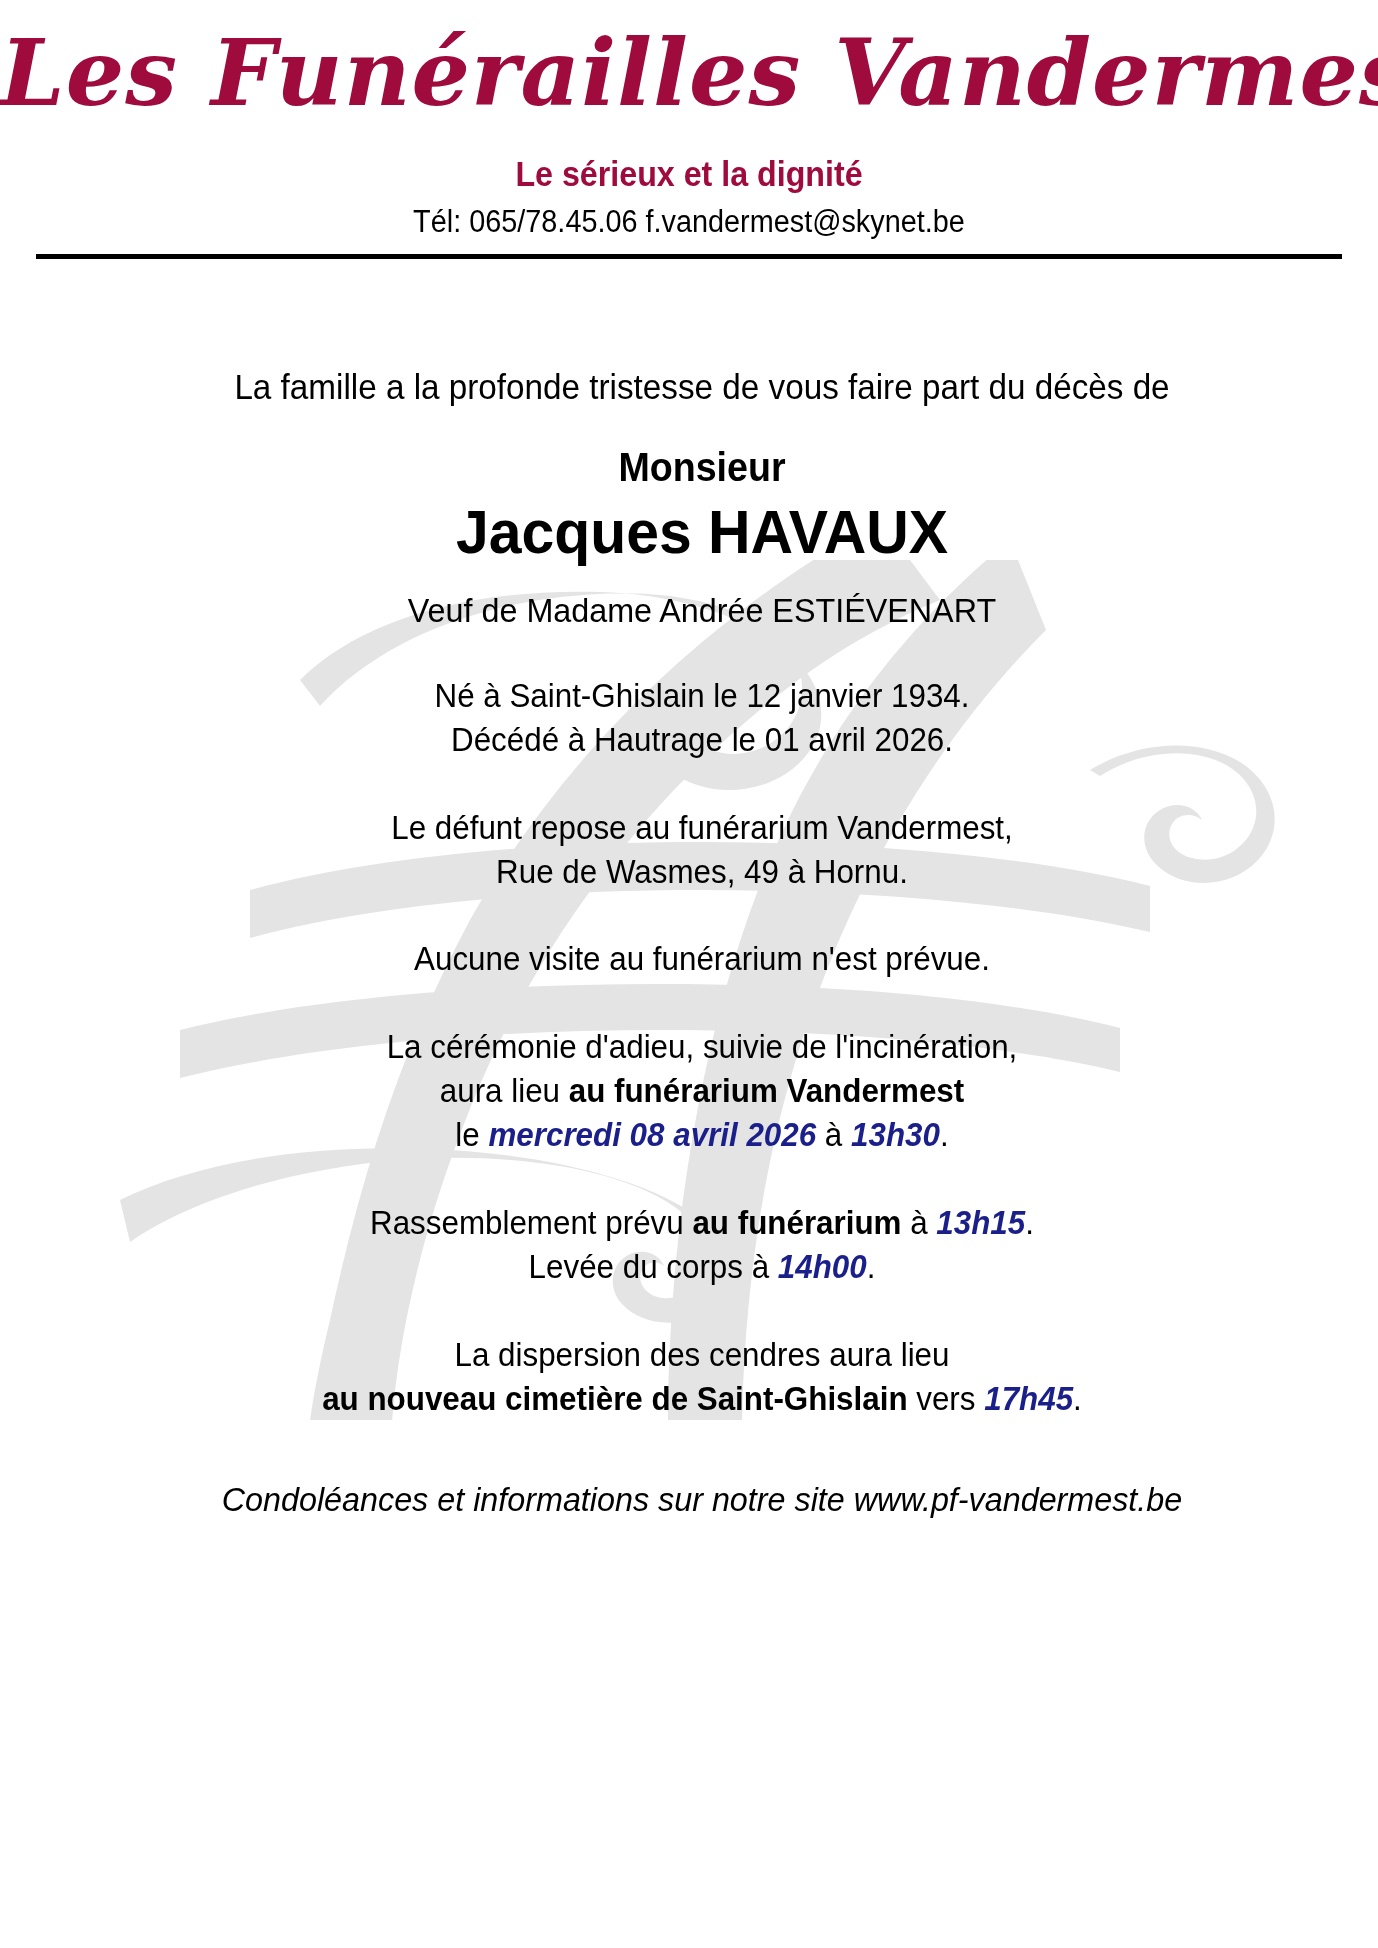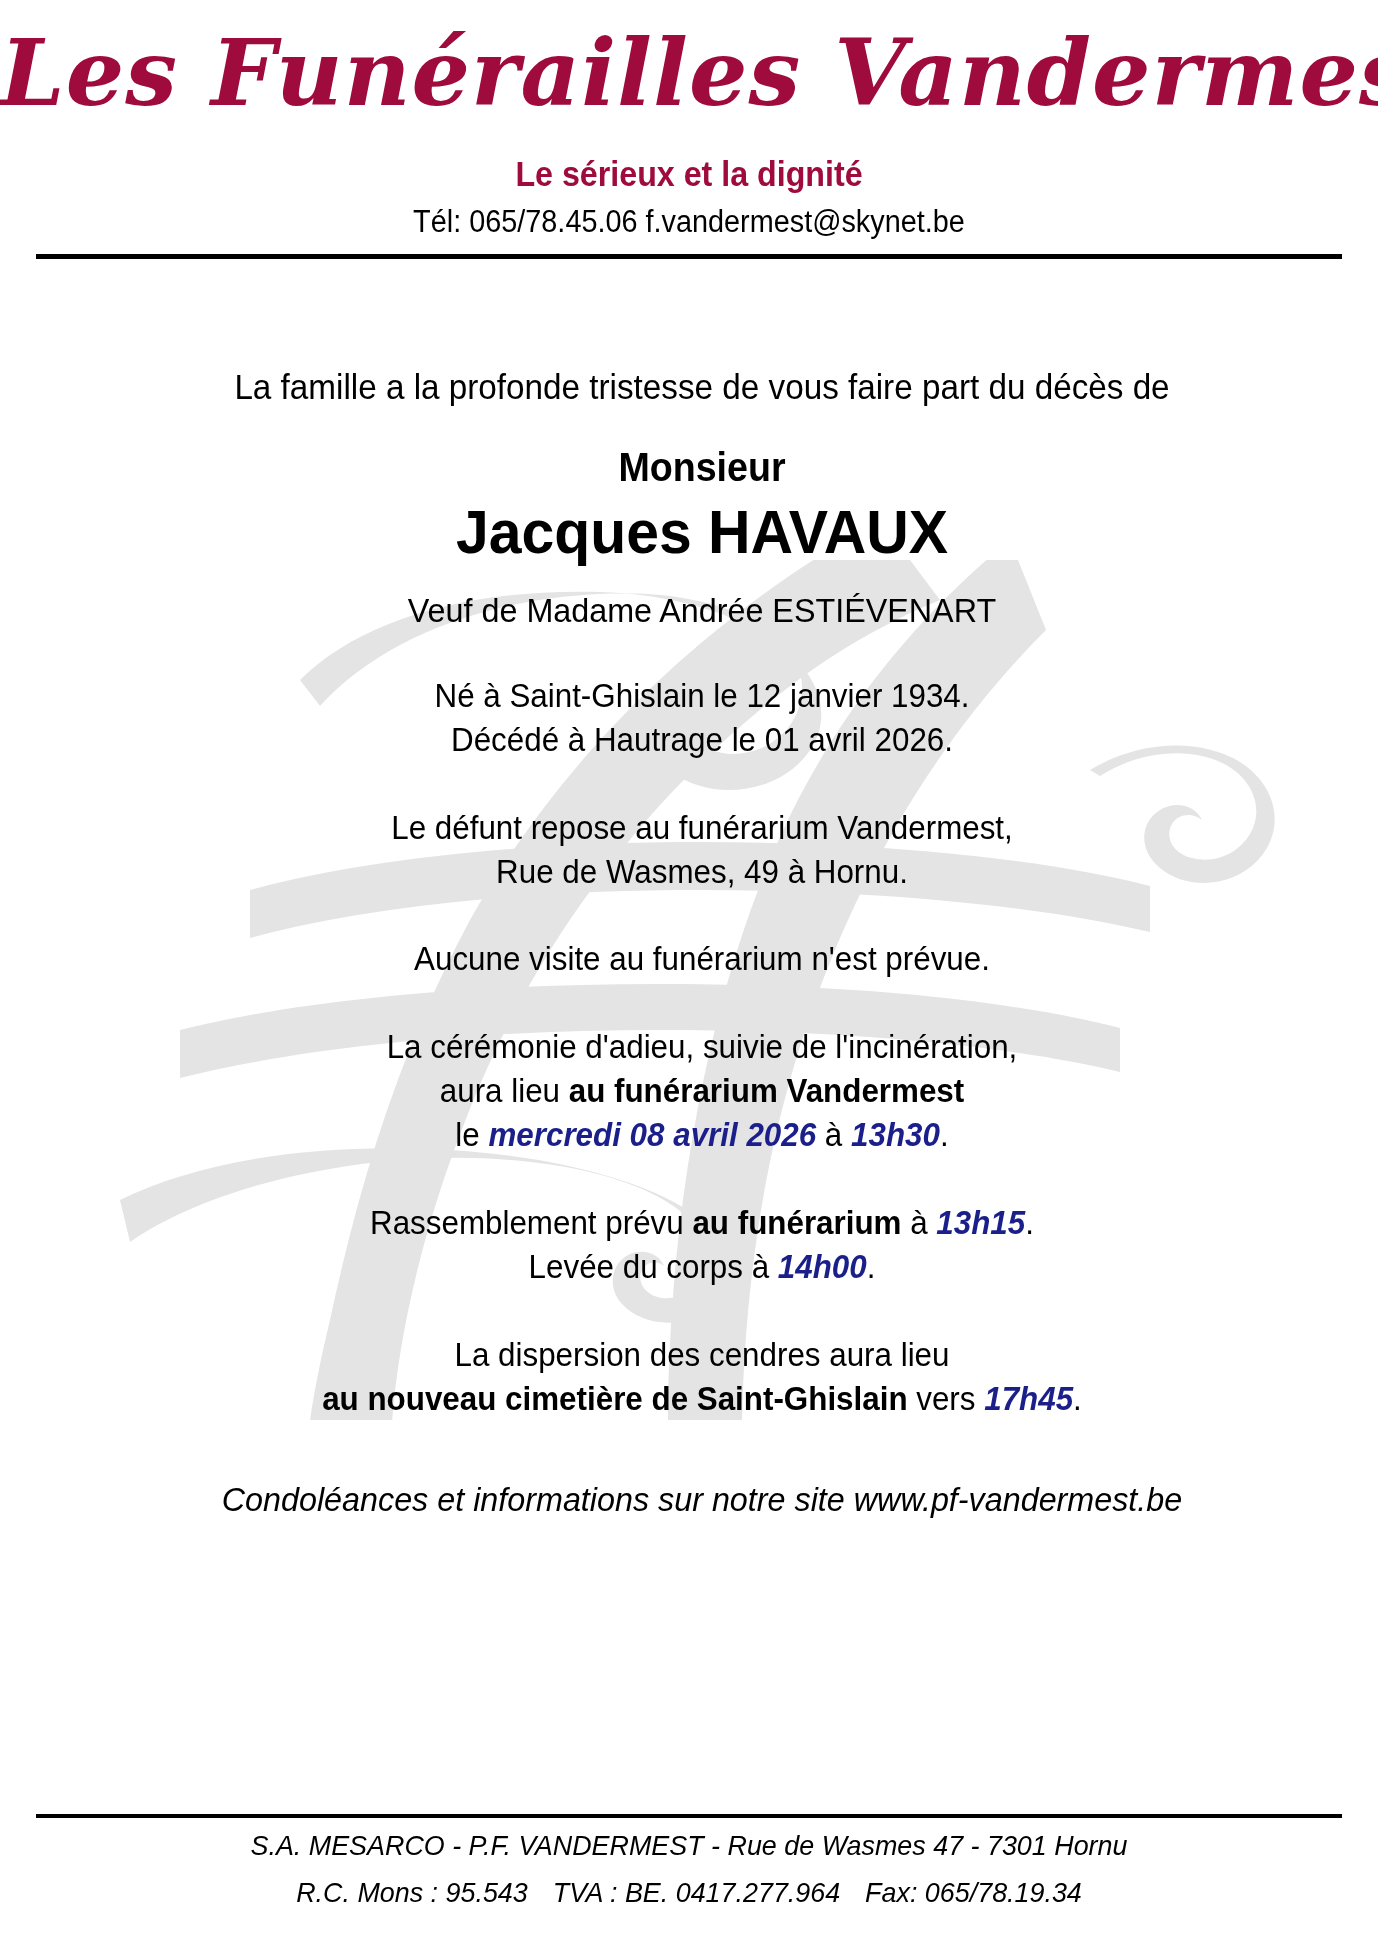--- a/index.html
+++ b/index.html
@@ -240,21 +240,14 @@
     <div class="para">
       <div>La dispersion des cendres aura lieu</div>
       <div>
         <span class="b">au nouveau cimetière de Saint-Ghislain</span><span> vers </span><span class="accent">17h45</span><span>.</span>
       </div>
     </div>
 
     <div class="closing">Condoléances et informations sur notre site www.pf-vandermest.be</div>
   </div>
 
-  <div class="footer">
-    <hr class="rule-bottom">
-    <div class="footer-text">S.A. MESARCO - P.F. VANDERMEST - Rue de Wasmes 47 - 7301  Hornu</div>
-    <div class="footer-text footer-line2">
-      <span>R.C. Mons : 95.543</span><span class="gap"></span><span>TVA : BE. 0417.277.964</span><span class="gap"></span><span>Fax: 065/78.19.34</span>
-    </div>
-  </div>
 
 </div>
 
 </body></html>

